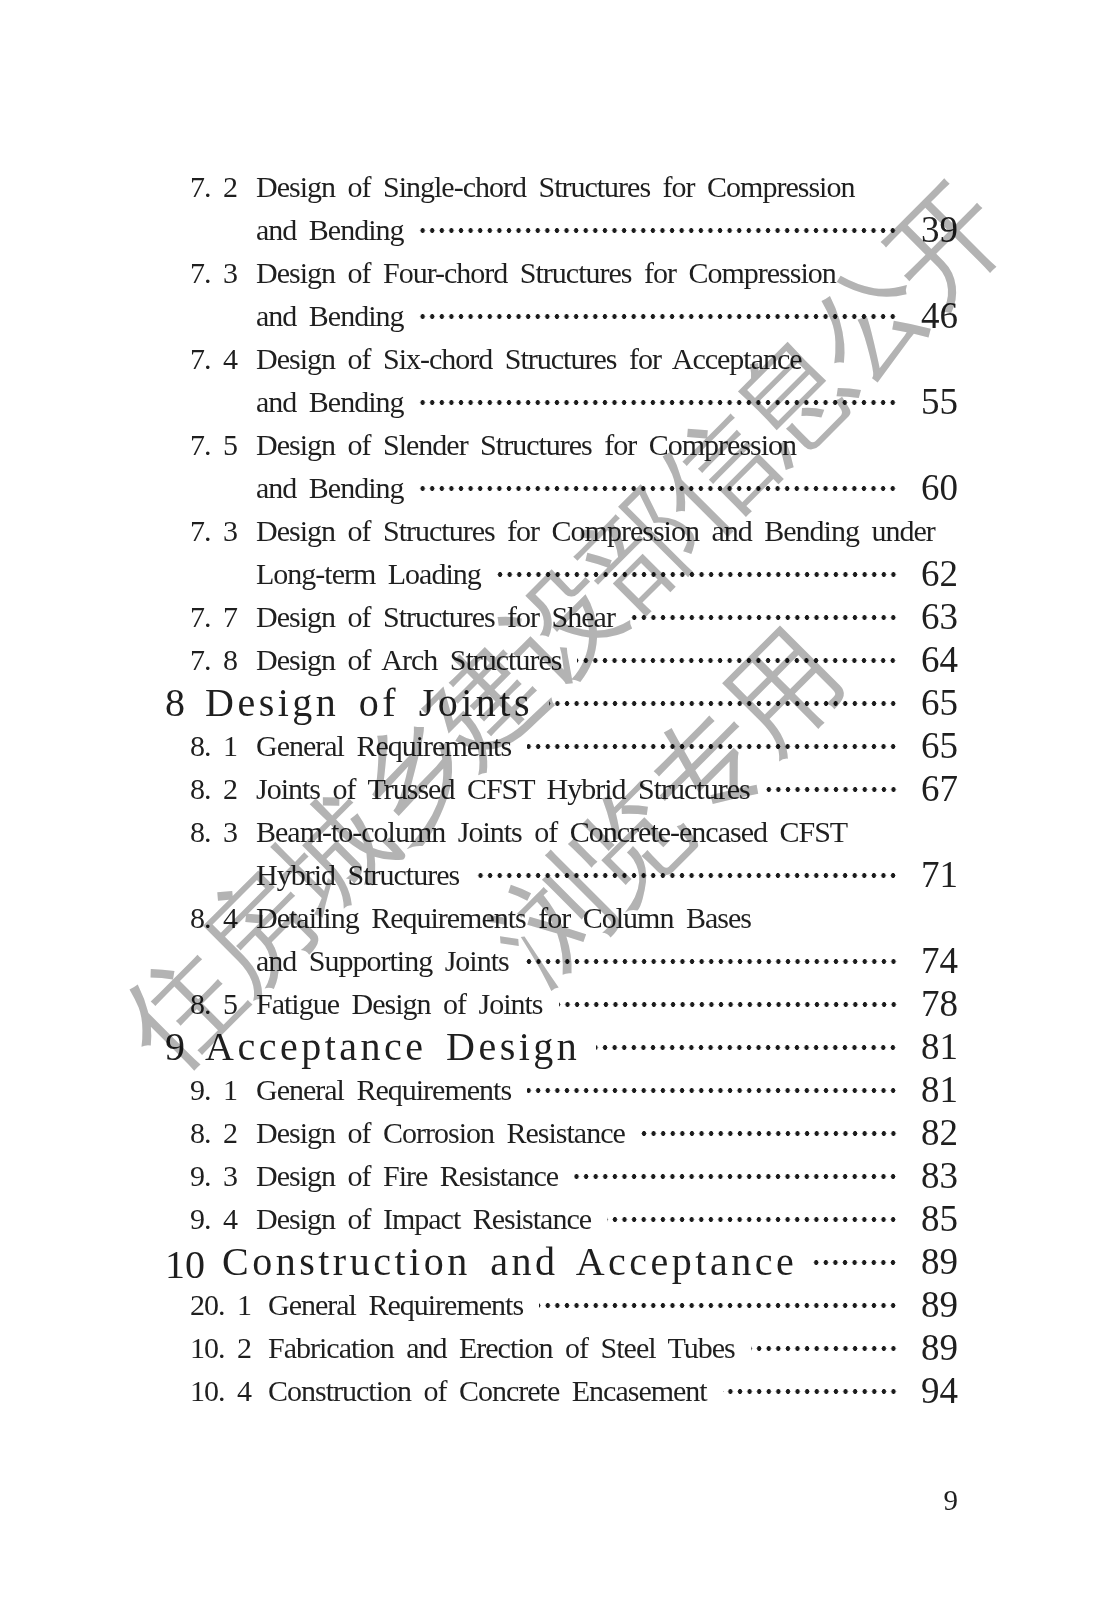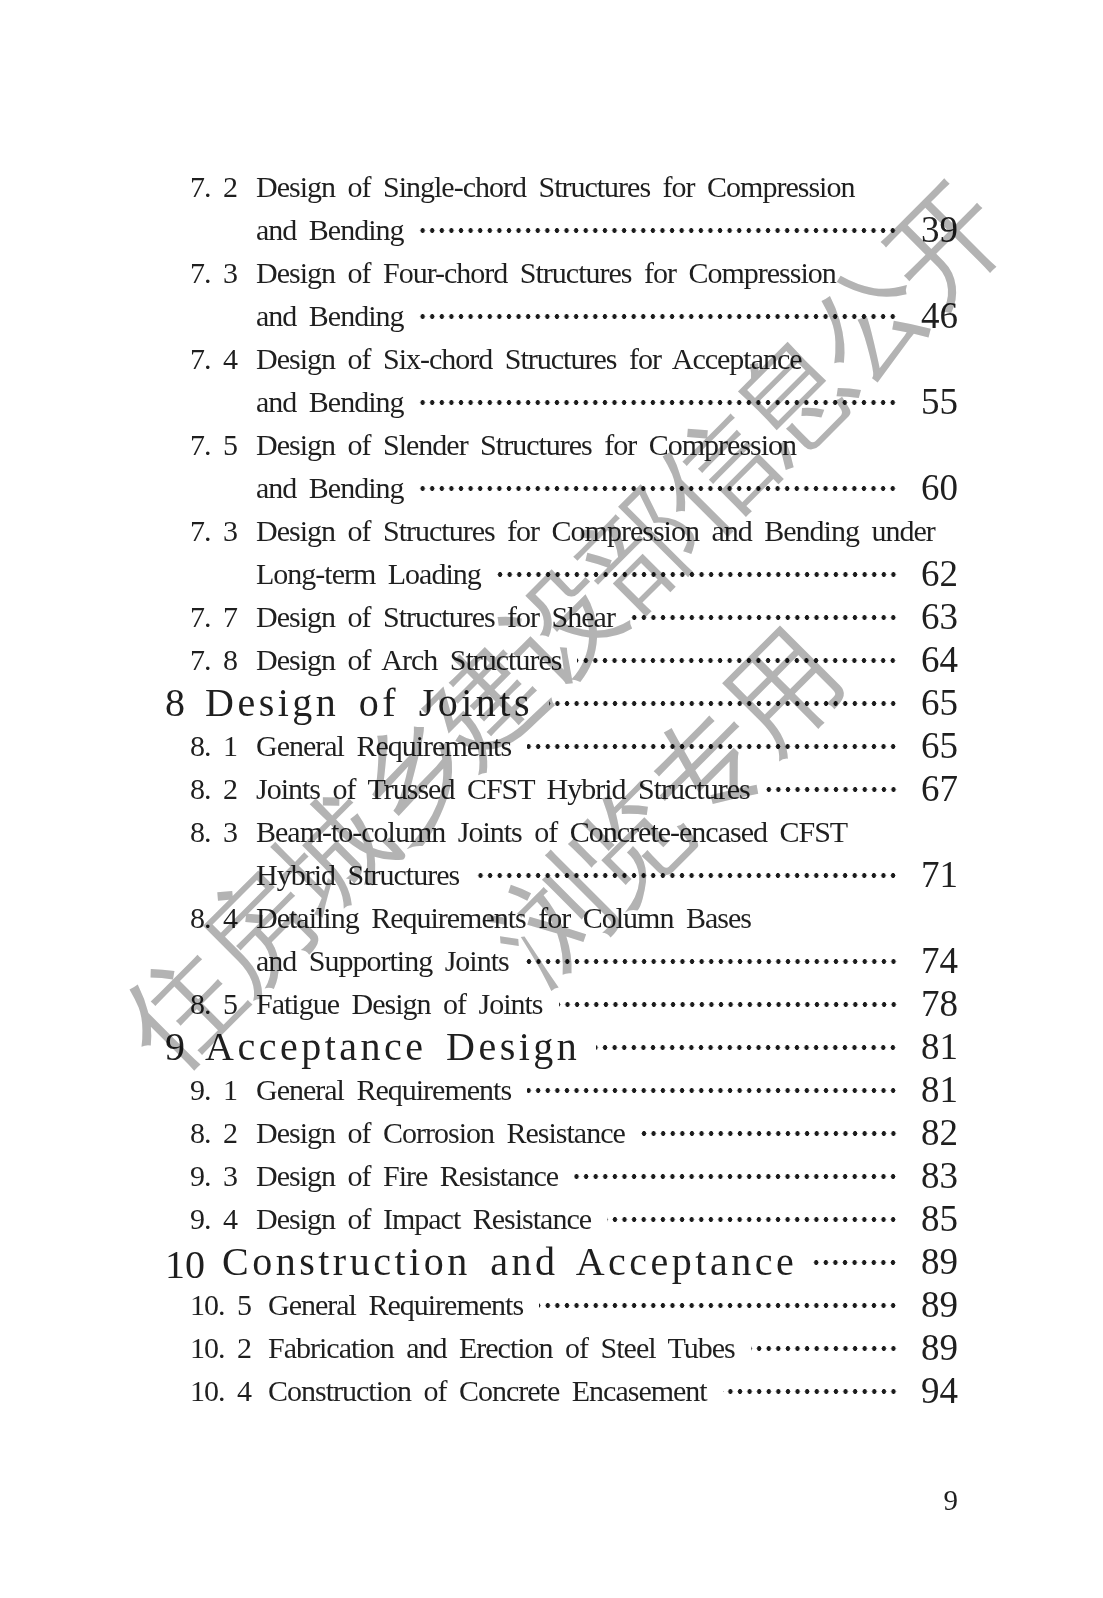--- a/index.html
+++ b/index.html
@@ -190,21 +190,21 @@
         <div class="leader"></div>
         <span class="pg">85</span>
       </div>
       <div class="row chapter ch10">
         <span class="num">10</span>
         <span class="title">Construction and Acceptance</span>
         <div class="leader"></div>
         <span class="pg">89</span>
       </div>
       <div class="row sub wide">
-        <span class="num">10. 5</span>
+        <span class="num">20. 1</span>
         <span class="title">General Requirements</span>
         <div class="leader"></div>
         <span class="pg">89</span>
       </div>
       <div class="row sub wide">
         <span class="num">10. 2</span>
         <span class="title">Fabrication and Erection of Steel Tubes</span>
         <div class="leader"></div>
         <span class="pg">89</span>
       </div>

